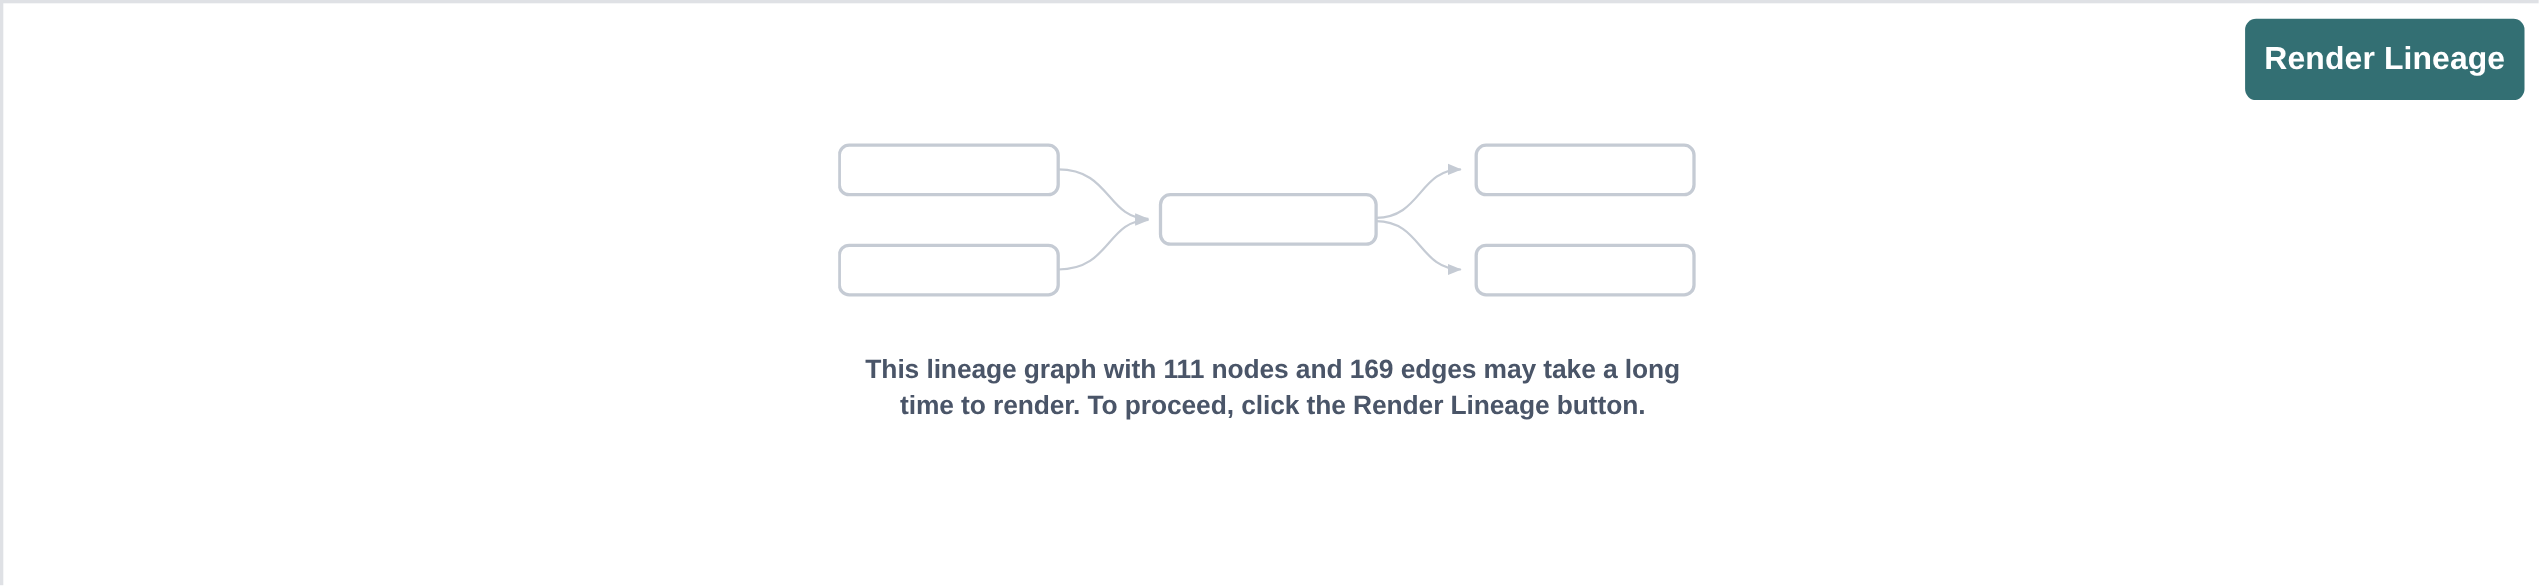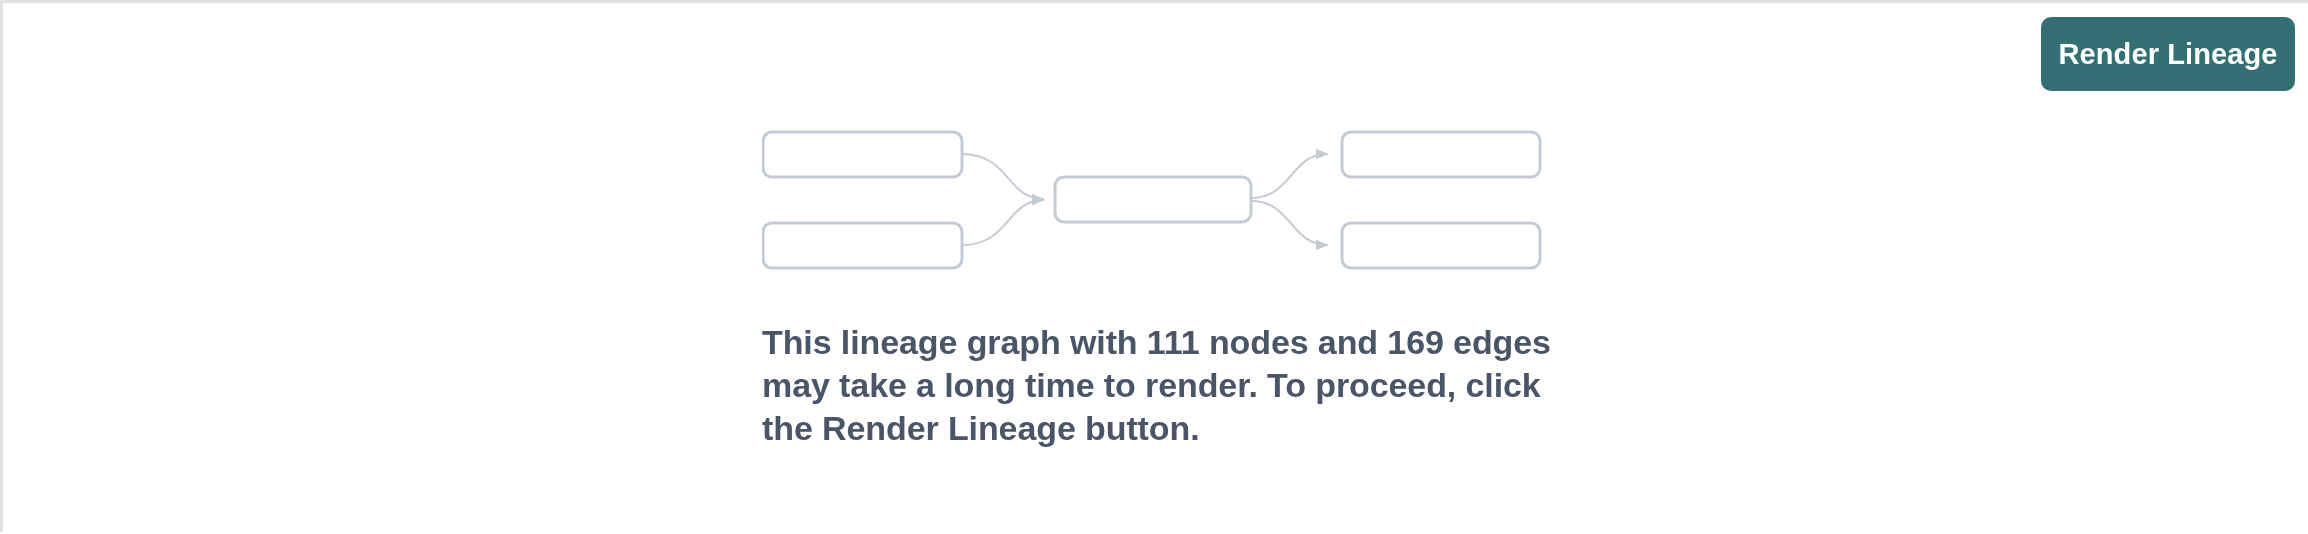--- a/index.html
+++ b/index.html
@@ -60,25 +60,26 @@
   #graph-illustration {
     margin-top: 125px;
     width: 790px;
     height: 145px;
     display: block;
   }
 
   #empty-state-message {
     margin-top: 48px;
     width: 790px;
+    text-align: center;
     color: #4a5568;
     font-family: "Liberation Sans", sans-serif;
-    font-size: 34px;
+    font-size: 24px;
     font-weight: bold;
-    line-height: 43px;
+    line-height: 32px;
     letter-spacing: -0.1px;
   }
 </style>
 </head>
 <body>
 
 <div id="lineage-panel">
 
   <button id="render-lineage-button">Render Lineage</button>
 

